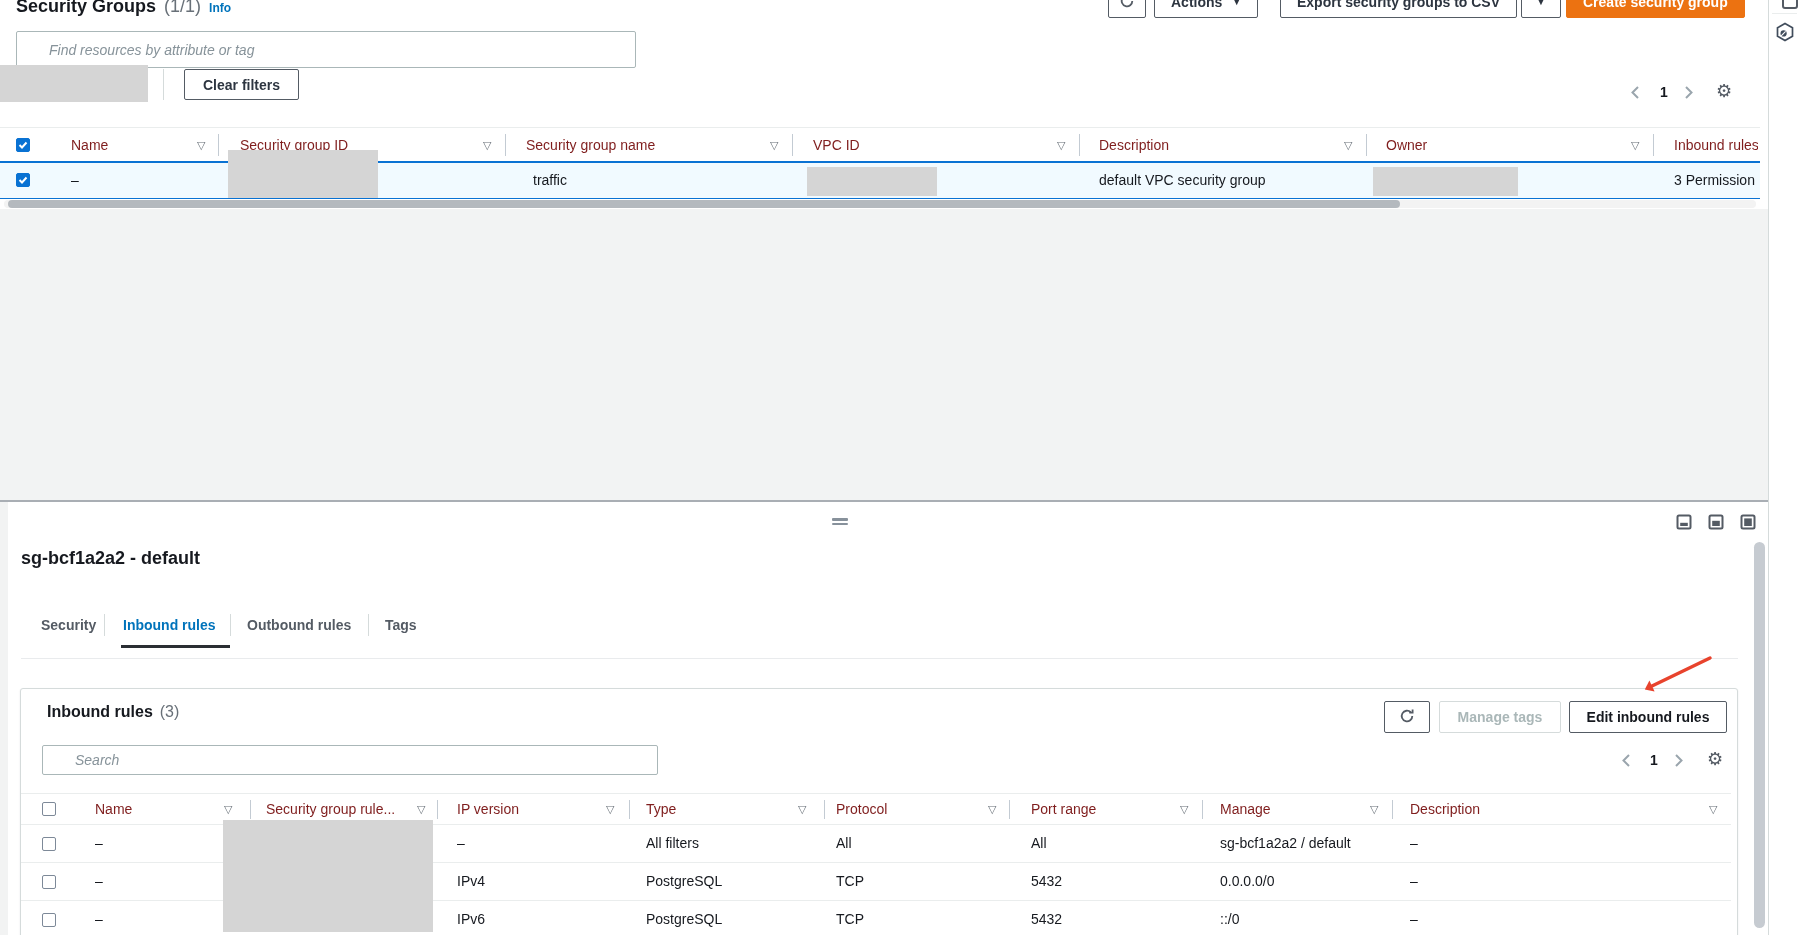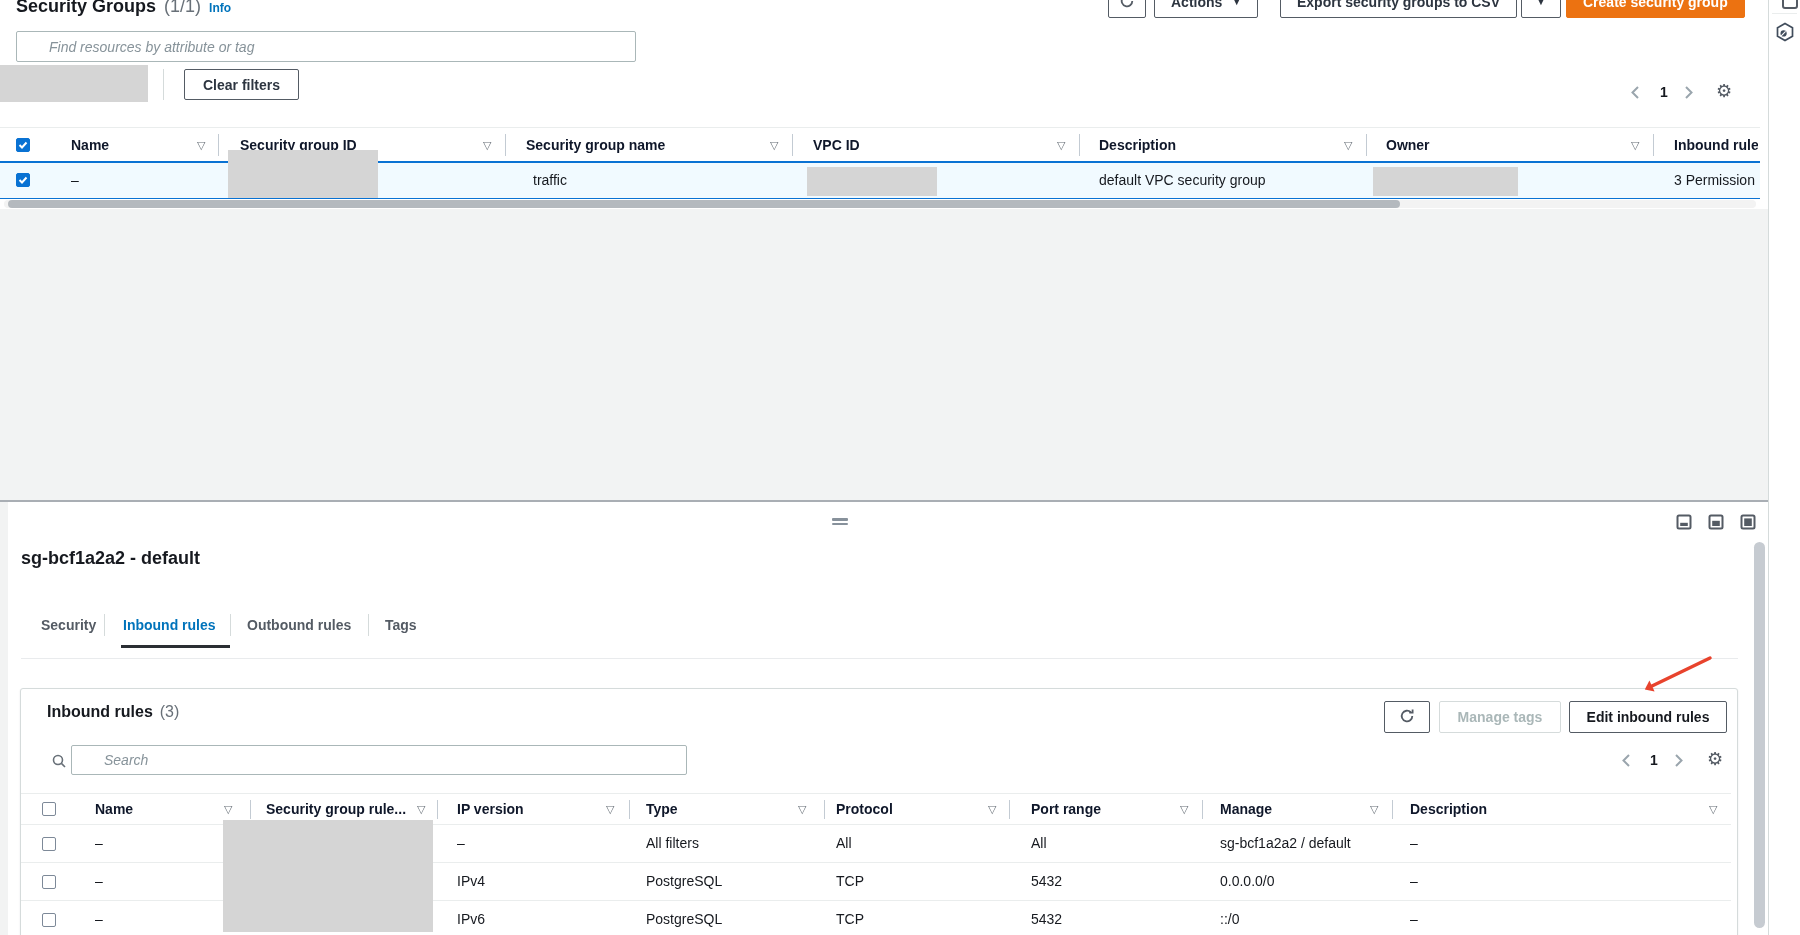--- a/index.html
+++ b/index.html
@@ -7,26 +7,26 @@
           font-family:"Liberation Sans",sans-serif;font-size:14px;color:#16191f}
   .abs{position:absolute}
   .pane{position:absolute;background:#fff}
   .btn{position:absolute;height:32px;box-sizing:border-box;border:1px solid #545b64;border-radius:2px;
        background:#fff;color:#2d3540;font-weight:bold;font-size:14px;display:flex;align-items:center;
        justify-content:center;gap:10px;padding:0 16px;white-space:nowrap;cursor:pointer}
   .btn.primary{background:#ec7211;border-color:#ec7211;color:#fff}
   .btn.disabled{color:#aab7b8;border-color:#d5dbdb;cursor:default}
   .btn.iconbtn{padding:0 10px}
   .caret{font-size:9px;color:inherit;line-height:1}
-  .search{position:absolute;box-sizing:border-box;height:31px;border:1px solid #aab7b8;border-radius:2px;
+  .search{position:absolute;box-sizing:border-box;height:37px;border:1px solid #aab7b8;border-radius:2px;
           background:#fff;padding:0 8px 0 32px;font-size:14px;color:#16191f;font-family:"Liberation Sans",sans-serif}
   .search::placeholder{color:#87939a;font-style:italic}
   .searchwrap{position:absolute}
   .searchwrap svg{position:absolute;left:9px;top:8px}
-  .hlabel{position:absolute;font-weight:bold;color:#0f172a;white-space:nowrap}
+  .hlabel{position:absolute;font-weight:normal;color:#7f1d1d;white-space:nowrap}
   .cell{position:absolute;white-space:nowrap;color:#16191f}
   .vd{position:absolute;width:1px;background:#c3cbd3}
   .tri{position:absolute;color:#687078;font-size:11px;line-height:1}
   .tri::after{content:"▽"}
   .redact{position:absolute;background:#d5d5d5}
   .cb{position:absolute;width:14px;height:14px;box-sizing:border-box;border:1px solid #7d8998;border-radius:2px;background:#fff}
   .cb.on{background:#0972d3;border-color:#0972d3;display:flex;align-items:center;justify-content:center}
   .chev{position:absolute;line-height:1}
   .pgnum{position:absolute;font-weight:bold;color:#16191f}
   .gear{position:absolute;font-size:18px;color:#545b64;line-height:1;cursor:pointer}
@@ -191,21 +191,21 @@
       </div>
       <div class="btn" style="left:1548px;top:12px;width:158px;color:#16191f">
         <span>Edit inbound rules</span>
       </div>
 
       <div class="searchwrap" style="left:21px;top:56px">
         <svg width="16" height="16" viewBox="0 0 16 16">
             <circle cx="7" cy="7" r="4.5" fill="none" stroke="#687078" stroke-width="1.6"></circle>
             <line x1="10.4" y1="10.4" x2="14" y2="14" stroke="#687078" stroke-width="1.6"></line>
           </svg>
-        <input class="search" style="position: relative; width: 616px; height: 30px; margin-left: 29px;" value="" placeholder="Search">
+        <input class="search" style="position: relative; width: 616px; height: 30px;" value="" placeholder="Search">
       </div>
 
       <span class="chev" style="left:1600px;top:64px"><svg width="10" height="15" viewBox="0 0 10 15">
             <polyline points="8,2 2.5,7.5 8,13" fill="none" stroke="#9aa5ad" stroke-width="2"></polyline>
           </svg></span>
       <span class="pgnum" style="left:1629px;top:63px">1</span>
       <span class="chev" style="left:1653px;top:64px"><svg width="10" height="15" viewBox="0 0 10 15">
             <polyline points="2,2 7.5,7.5 2,13" fill="none" stroke="#9aa5ad" stroke-width="2"></polyline>
           </svg></span>
       <span class="gear" style="left:1686px;top:61px"></span>

